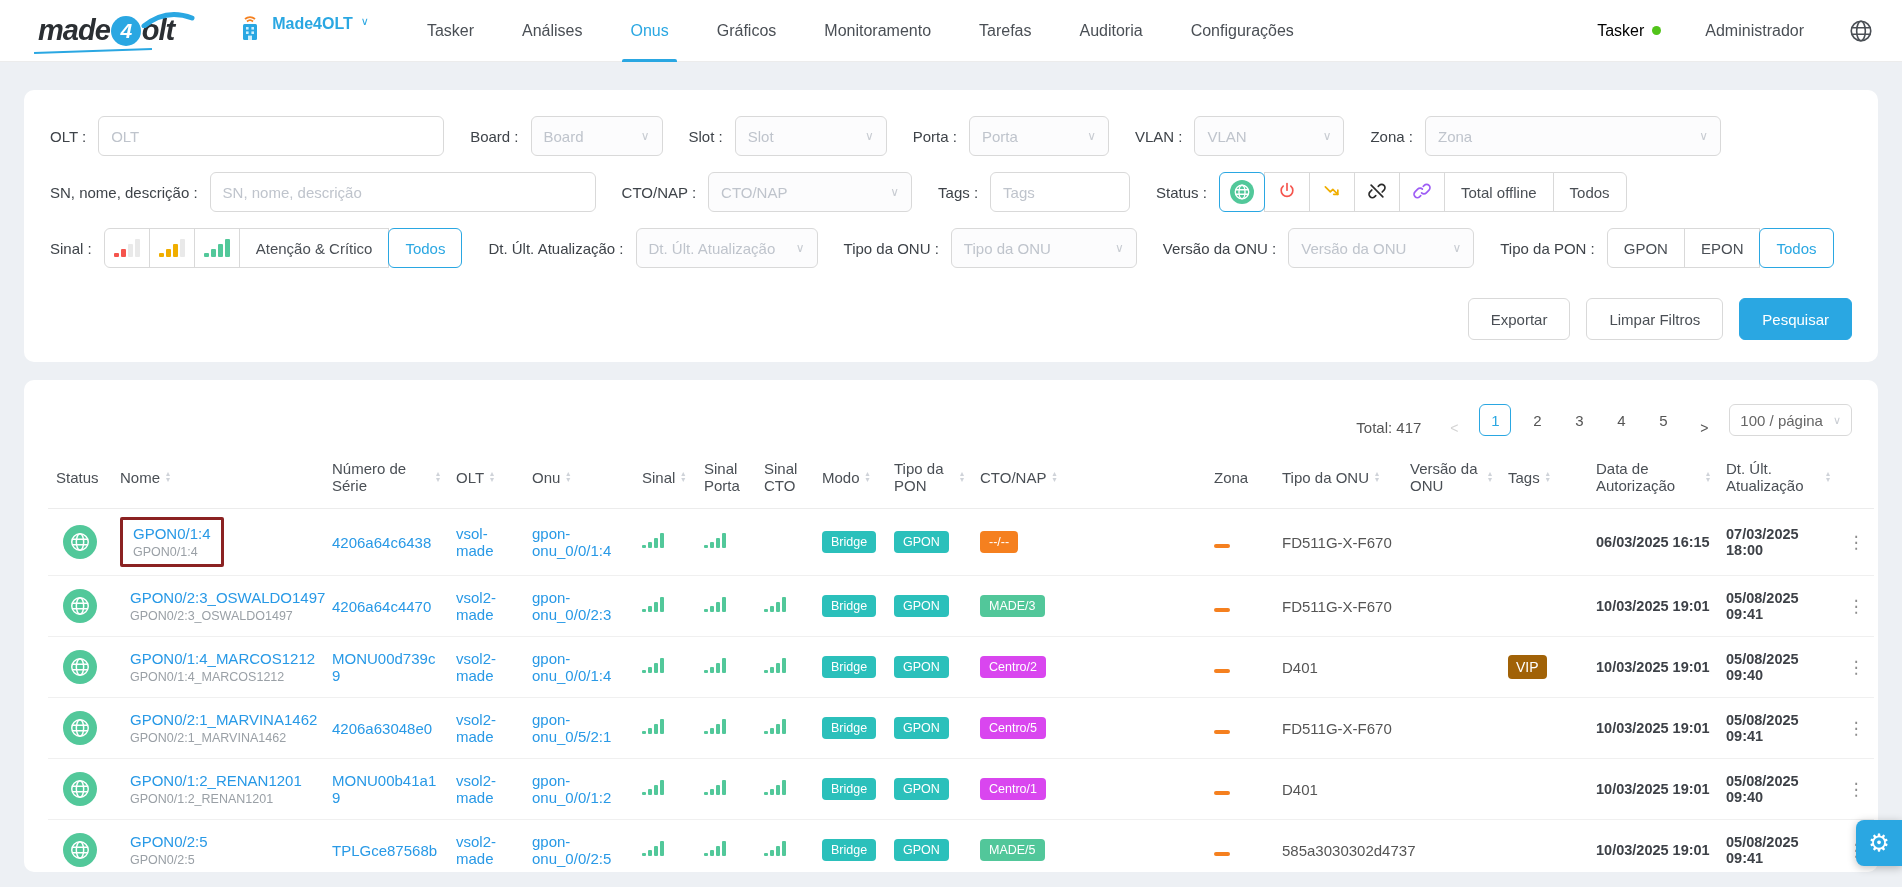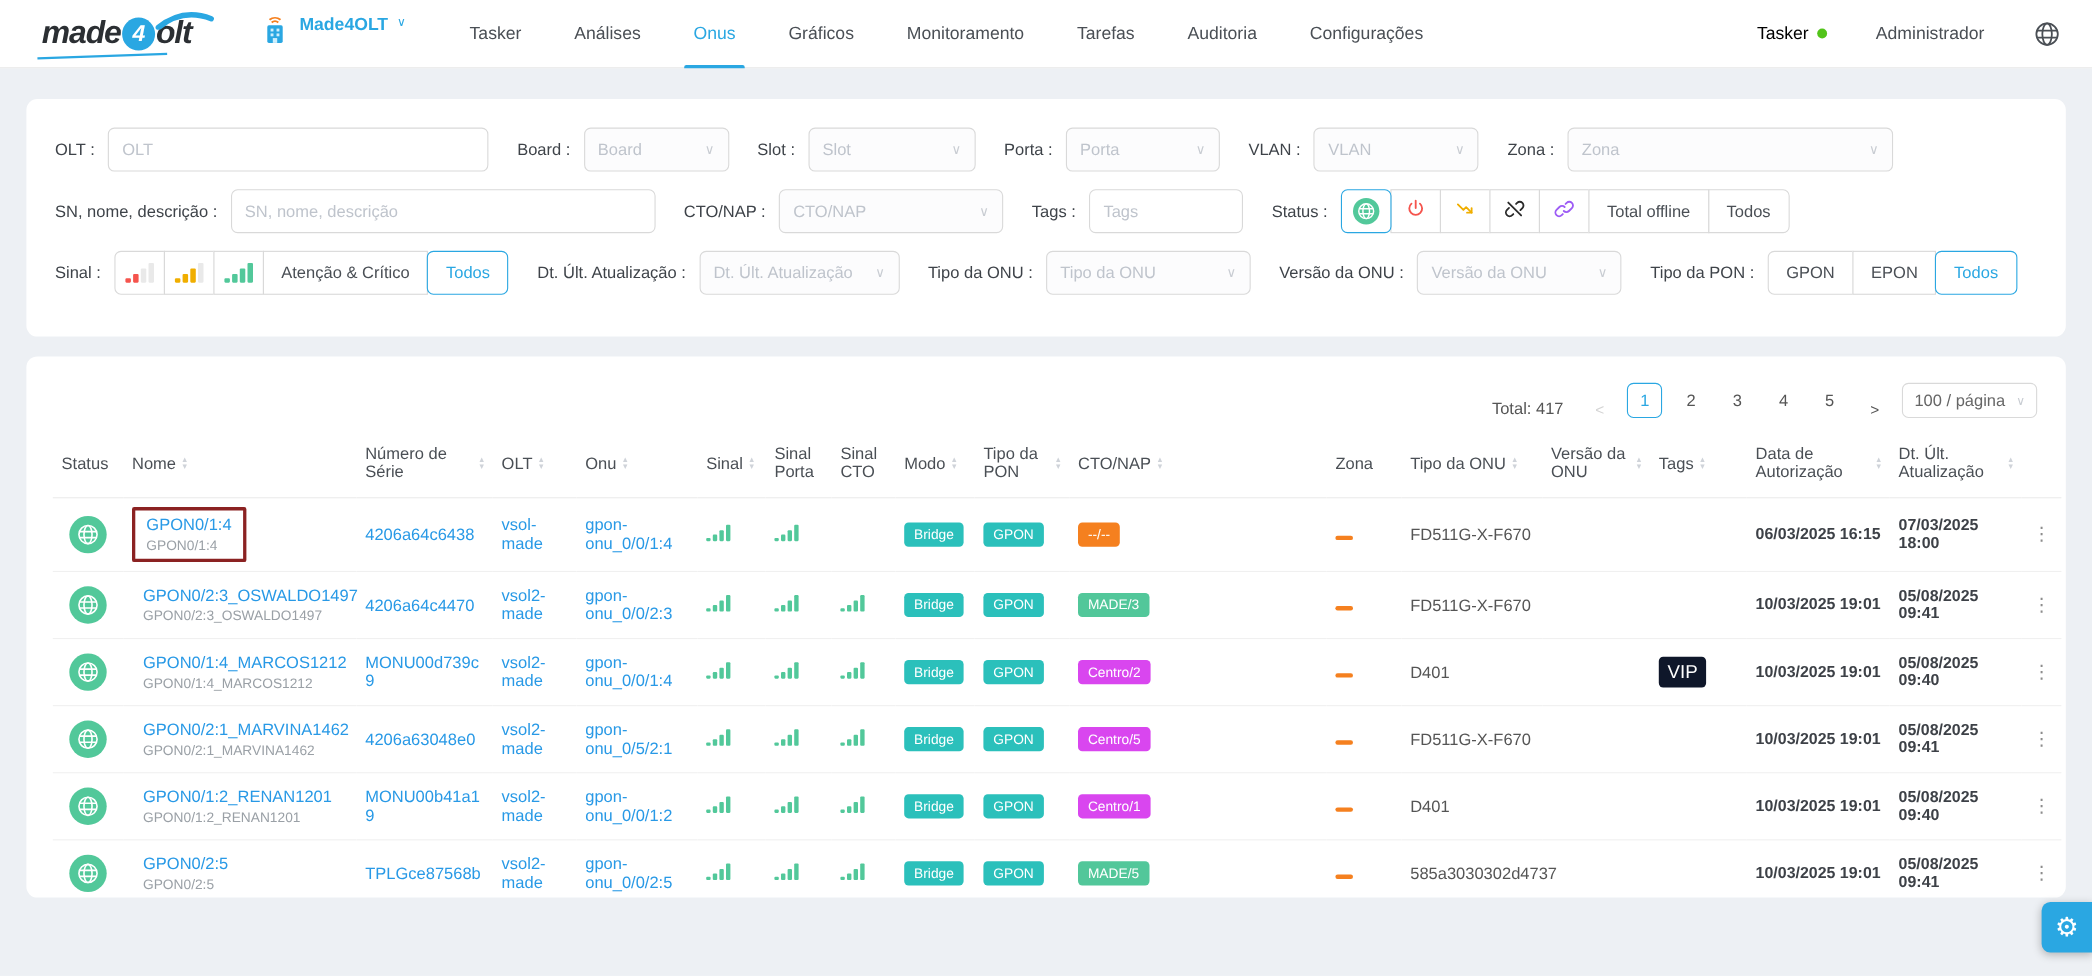--- a/index.html
+++ b/index.html
@@ -106,22 +106,22 @@
   .name-sub { font-size:12.5px; color:#9aa0a6; margin-top:3px; }
   .status-circle { width:34px; height:34px; border-radius:50%; background:#52c89a;
     display:flex; align-items:center; justify-content:center; margin:0 auto; }
   .badge { display:inline-block; padding:4px 9px; border-radius:4px; font-size:12.5px;
     color:#fff; white-space:nowrap; }
   .badge-teal-light { background:#2BC0BB; }
   .badge-teal { background:#d946ef; }
   .badge-green { background:#52C79A; }
   .badge-orange { background:#F5801F; }
   .zona-dash { display:inline-block; width:16px; height:4px; border-radius:2px; background:#F5801F; }
-  .tag { display:inline-block; padding:4px 8px; border-radius:4px; background:#0f172a;
-    color:#fff; font-size:17px; }
+  .tag { display:inline-block; padding:4px 8px; border-radius:4px; background:#a16207;
+    color:#fff; font-size:14px; }
   .date-cell { font-weight:700; color:#3d4147; font-size:14.5px; }
   .dots { color:#8c8c8c; font-size:17px; cursor:pointer; text-align:center; display:block; }
 
   
   .fab { position:fixed; right:0; top:820px; width:46px; height:46px; background:#2AA7E2;
     border-radius:8px 0 0 8px; display:flex; align-items:center; justify-content:center;
     color:#fff; font-size:24px; cursor:pointer; box-shadow:0 2px 8px rgba(0,0,0,.25); }
 </style>
 </head>
 <body>
@@ -361,20 +361,25 @@
         </div>
       <div class="gbtn">
           <span>EPON</span>
         </div>
       <div class="gbtn selected">
           <span>Todos</span>
         </div>
     </div>
   </div>
 
+  <div class="actions">
+    <button class="btn">Exportar</button>
+    <button class="btn">Limpar Filtros</button>
+    <button class="btn primary">Pesquisar</button>
+  </div>
 </div>
 
 <div class="card table-card">
   <div class="pag-row">
     <span class="pag-total">Total: 417</span>
     <span class="pag-arrow disabled">&lt;</span>
     <span id="pages-host" style="display:flex;gap:10px;">
     <span class="pag-page active">
           <span>1</span>
         </span>

